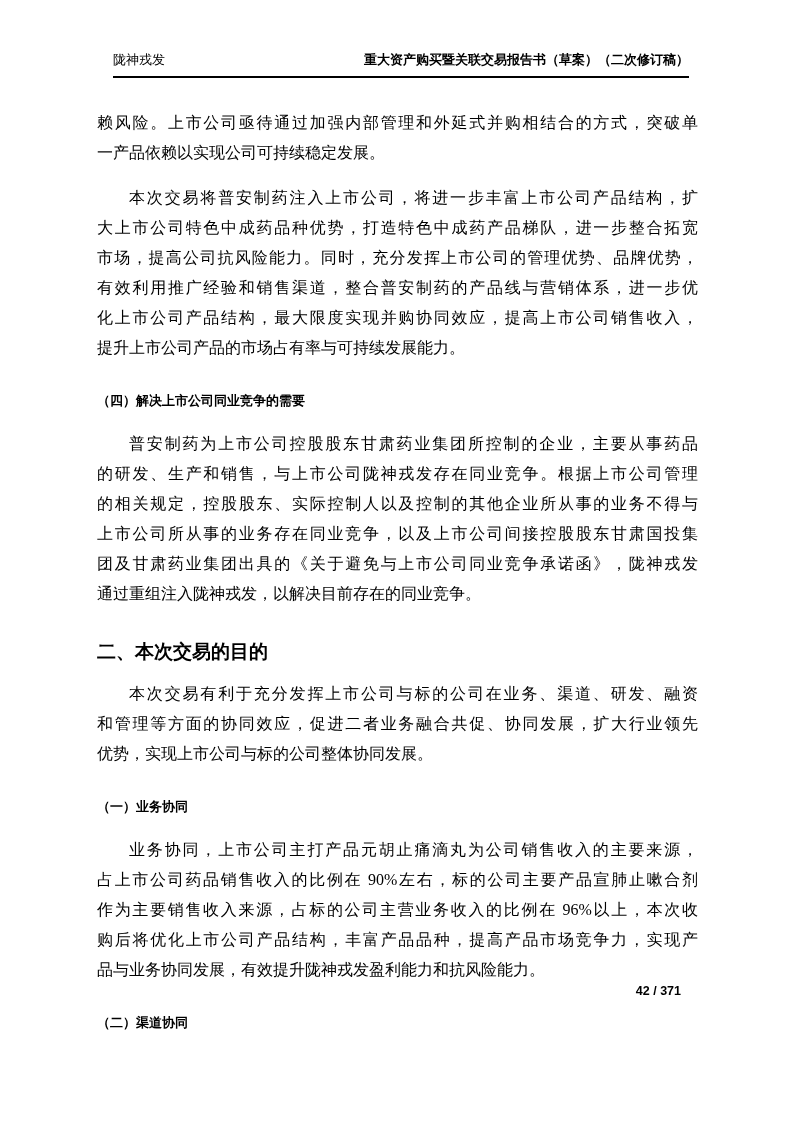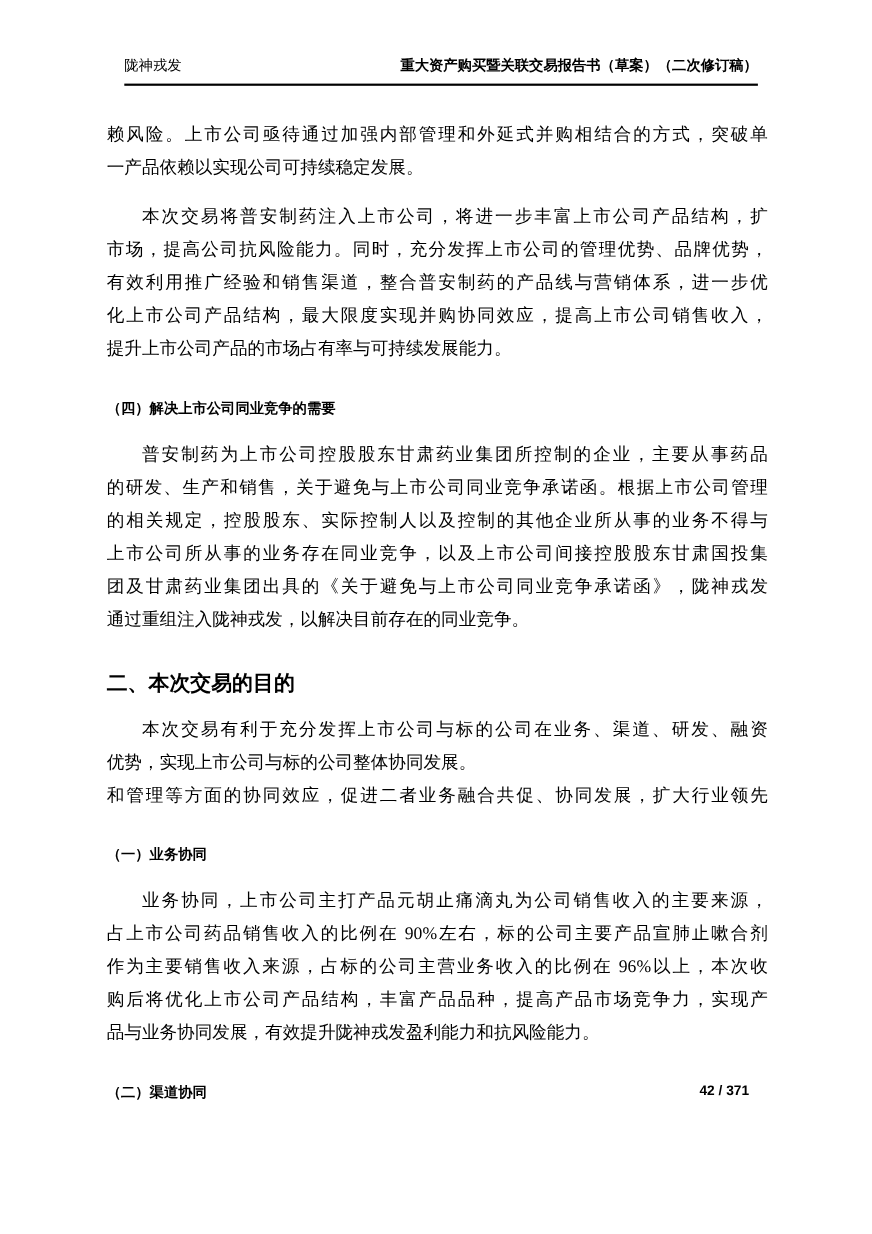--- a/index.html
+++ b/index.html
@@ -82,43 +82,44 @@
 
   <div class="content">
 
     <div class="para">
       <div class="ln">赖风险。上市公司亟待通过加强内部管理和外延式并购相结合的方式，突破单</div>
       <div class="ln last">一产品依赖以实现公司可持续稳定发展。</div>
     </div>
 
     <div class="para">
       <div class="ln first">本次交易将普安制药注入上市公司，将进一步丰富上市公司产品结构，扩</div>
+      <div class="ln">大上市公司特色中成药品种优势，打造特色中成药产品梯队，进一步整合拓宽</div>
       <div class="ln">市场，提高公司抗风险能力。同时，充分发挥上市公司的管理优势、品牌优势，</div>
       <div class="ln">有效利用推广经验和销售渠道，整合普安制药的产品线与营销体系，进一步优</div>
       <div class="ln">化上市公司产品结构，最大限度实现并购协同效应，提高上市公司销售收入，</div>
       <div class="ln last">提升上市公司产品的市场占有率与可持续发展能力。</div>
     </div>
 
     <div class="hd hd-l2">（四）解决上市公司同业竞争的需要</div>
 
     <div class="para">
       <div class="ln first">普安制药为上市公司控股股东甘肃药业集团所控制的企业，主要从事药品</div>
-      <div class="ln">的研发、生产和销售，关于避免与上市公司同业竞争承诺函。根据上市公司管理</div>
+      <div class="ln">的研发、生产和销售，与上市公司陇神戎发存在同业竞争。根据上市公司管理</div>
       <div class="ln">的相关规定，控股股东、实际控制人以及控制的其他企业所从事的业务不得与</div>
       <div class="ln">上市公司所从事的业务存在同业竞争，以及上市公司间接控股股东甘肃国投集</div>
       <div class="ln">团及甘肃药业集团出具的《关于避免与上市公司同业竞争承诺函》，陇神戎发</div>
       <div class="ln last">通过重组注入陇神戎发，以解决目前存在的同业竞争。</div>
     </div>
 
     <div class="hd hd-l1">二、本次交易的目的</div>
 
     <div class="para">
       <div class="ln first">本次交易有利于充分发挥上市公司与标的公司在业务、渠道、研发、融资</div>
+      <div class="ln">和管理等方面的协同效应，促进二者业务融合共促、协同发展，扩大行业领先</div>
       <div class="ln last">优势，实现上市公司与标的公司整体协同发展。</div>
-      <div class="ln">和管理等方面的协同效应，促进二者业务融合共促、协同发展，扩大行业领先</div>
     </div>
 
     <div class="hd hd-l2">（一）业务协同</div>
 
     <div class="para">
       <div class="ln first">业务协同，上市公司主打产品元胡止痛滴丸为公司销售收入的主要来源，</div>
       <div class="ln">占上市公司药品销售收入的比例在 90%左右，标的公司主要产品宣肺止嗽合剂</div>
       <div class="ln">作为主要销售收入来源，占标的公司主营业务收入的比例在 96%以上，本次收</div>
       <div class="ln">购后将优化上市公司产品结构，丰富产品品种，提高产品市场竞争力，实现产</div>
       <div class="ln last">品与业务协同发展，有效提升陇神戎发盈利能力和抗风险能力。</div>

